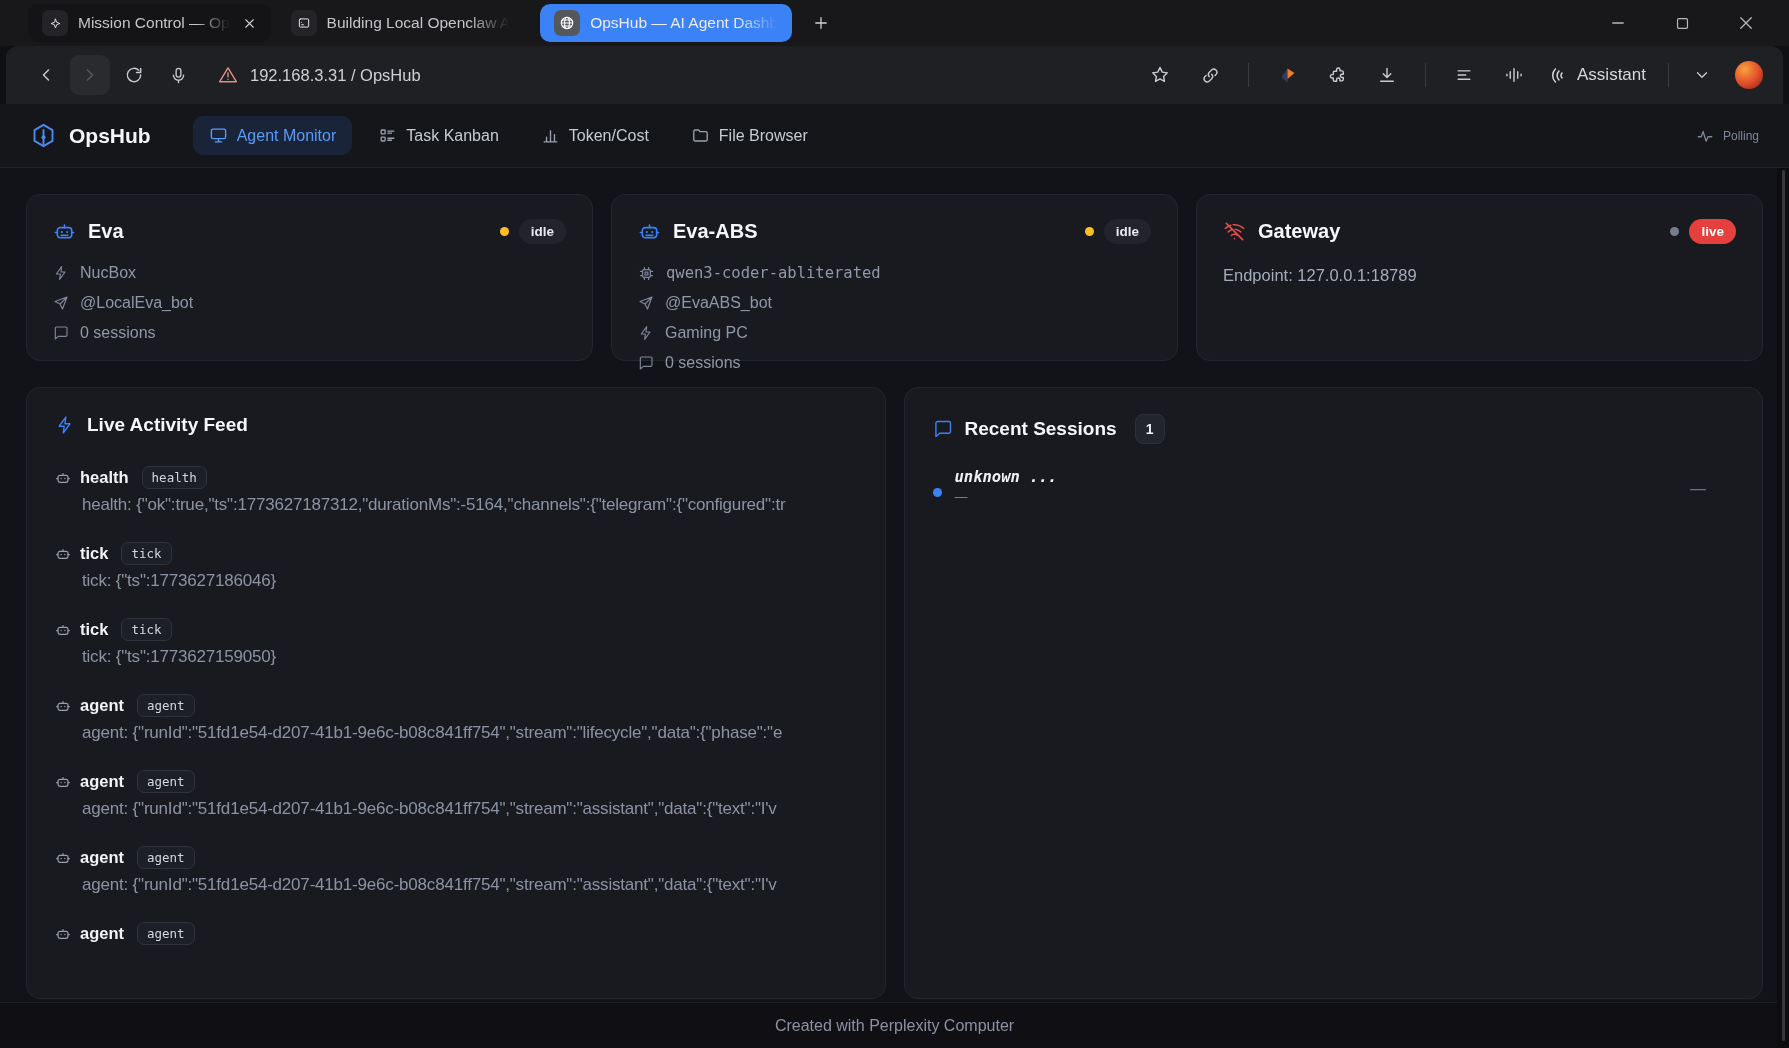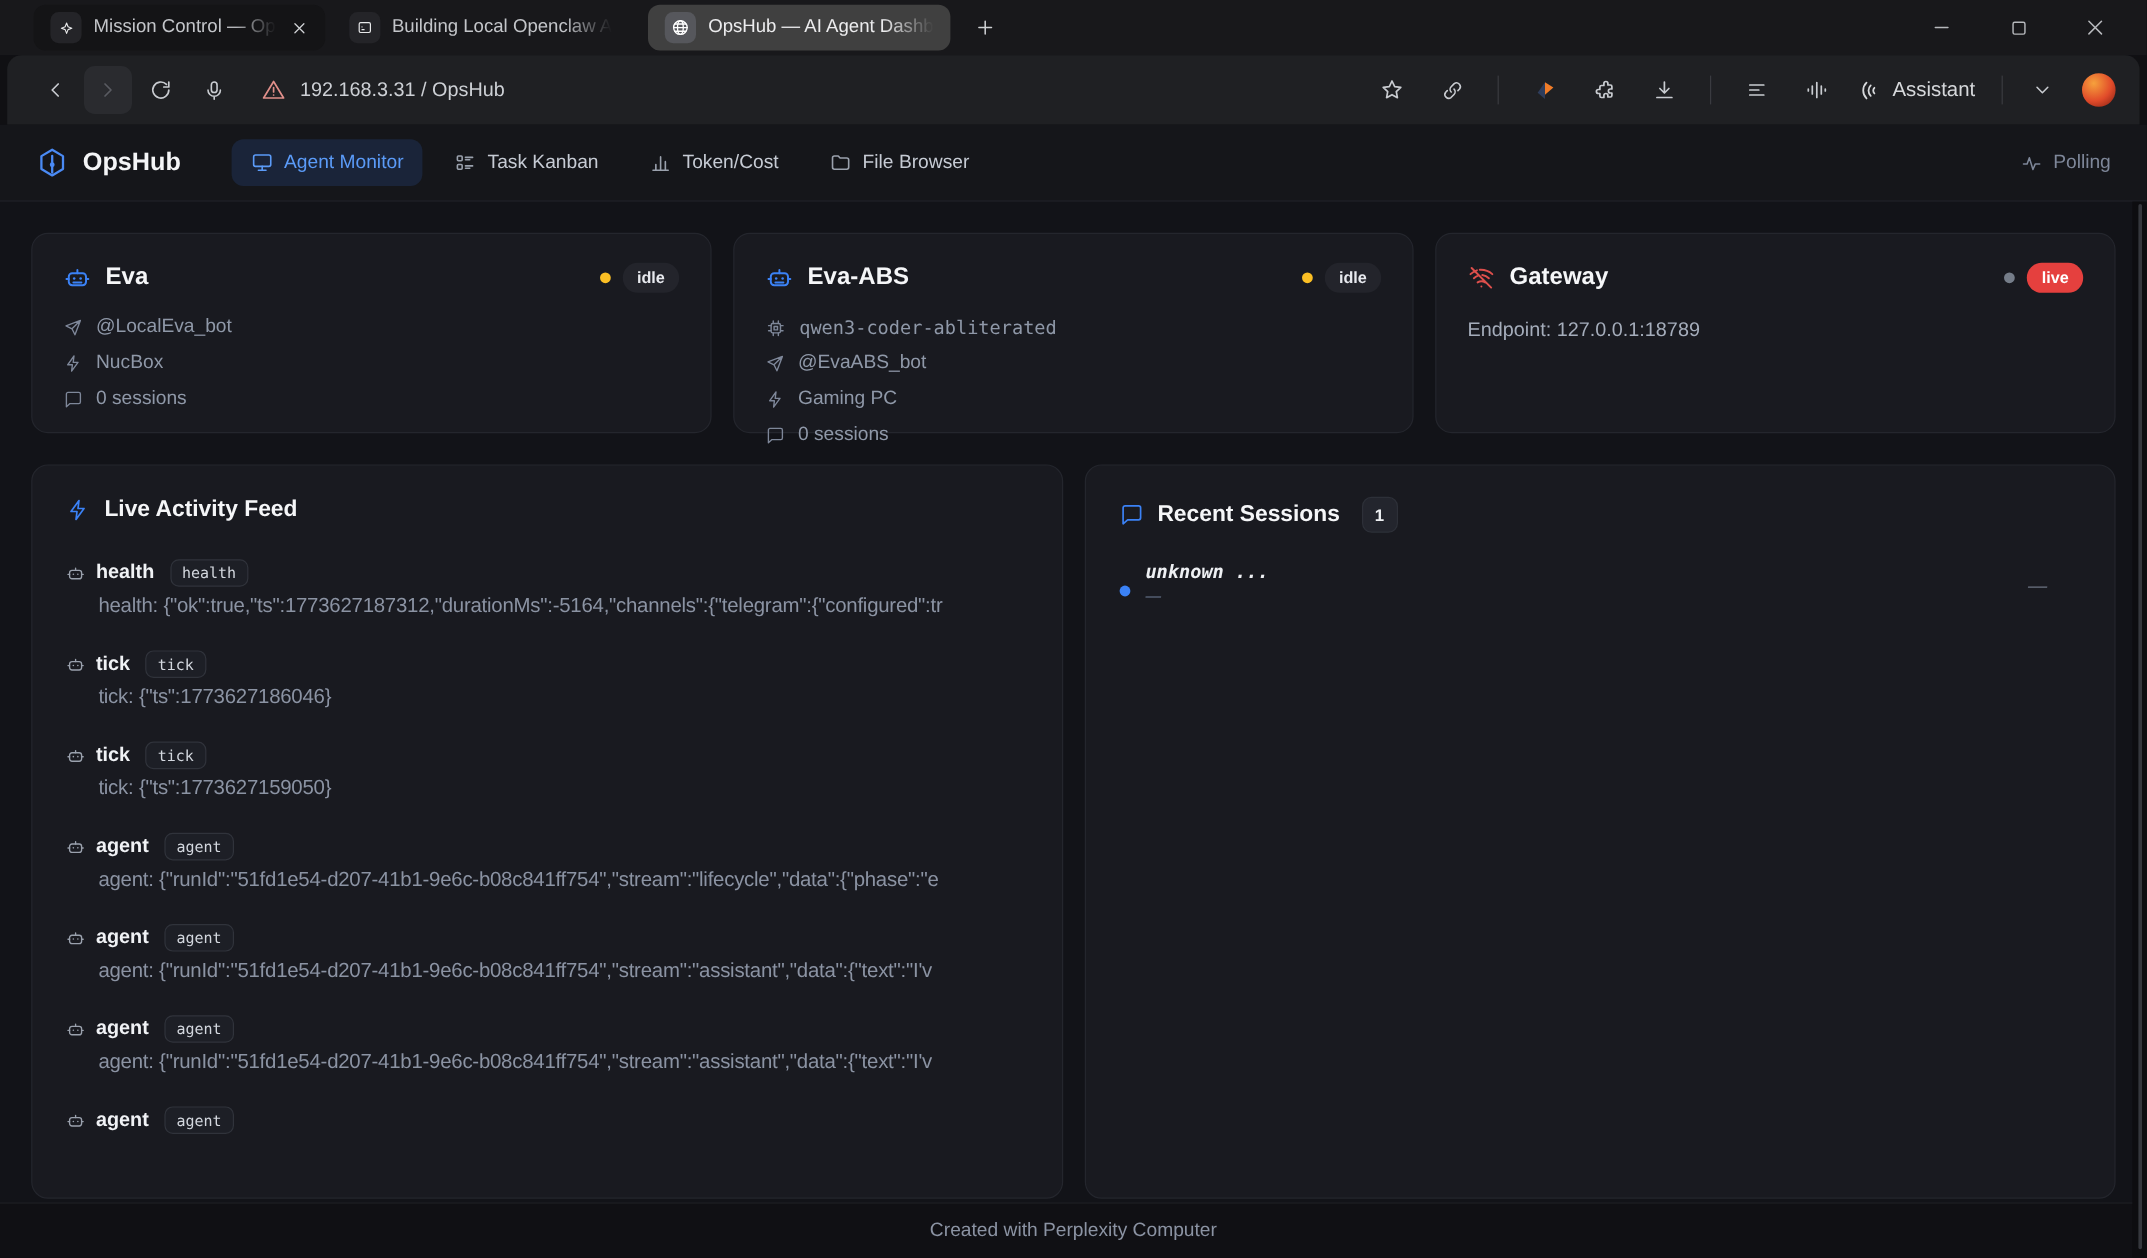--- a/index.html
+++ b/index.html
@@ -5,21 +5,21 @@
   * { margin:0; padding:0; box-sizing:border-box; }
   html,body { width:1789px; height:1048px; overflow:hidden; }
   body { font-family:"Liberation Sans", sans-serif; background:#101013; color:#eef0f3; position:relative; }
   svg { display:block; }
   .ico { stroke:currentColor; fill:none; stroke-width:1.7; stroke-linecap:round; stroke-linejoin:round; }
 
   
   .tabstrip { height:46px; background:#18181b; display:flex; align-items:center; padding-left:28px; }
   .tab { display:flex; align-items:center; gap:10px; height:38px; padding:0 14px; border-radius:10px; color:#c3c5c9; font-size:15.5px; }
   .tab.first { background:#141416; }
-  .tab.active { background:#404040; color:#ececee; }
+  .tab.active { background:#3b82f6; color:#ececee; }
   .tab-title { white-space:nowrap; overflow:hidden; -webkit-mask-image:linear-gradient(90deg,#000 78%,transparent); mask-image:linear-gradient(90deg,#000 78%,transparent); }
   .t1 .tab-title { max-width:152px; }
   .t2 .tab-title { max-width:228px; }
   .t3 .tab-title { max-width:212px; }
   .fav { width:26px; height:26px; border-radius:7px; display:flex; align-items:center; justify-content:center; flex:none; }
   .fav.dark { background:#242428; color:#e8e9ea; }
   .fav.globe { background:#56575c; color:#fff; }
   .tab-close { color:#cfd1d4; margin-left:2px; display:flex; }
   .newtab { margin-left:14px; color:#cfd1d4; display:flex; padding:6px; }
   .wincontrols { margin-left:auto; display:flex; align-items:center; gap:30px; padding-right:26px; color:#b6b8bc; }
@@ -40,21 +40,21 @@
   
   .page { position:absolute; top:104px; left:0; right:0; bottom:0; background:#121318; display:flex; flex-direction:column; }
   .siteheader { height:64px; flex:none; background:#15161a; border-bottom:1px solid #212229; display:flex; align-items:center; padding:0 30px; gap:14px; }
   .brandwrap { display:flex; align-items:center; gap:12px; margin-right:28px; }
   .brand { font-size:21px; font-weight:bold; color:#f4f5f7; }
   .nav { display:flex; align-items:center; gap:10px; }
   .navpill { display:flex; align-items:center; gap:9px; padding:10px 16px; border-radius:10px; font-size:16px; color:#c6cbd4; }
   .navpill .nicon { color:#9aa1ad; display:flex; }
   .navpill.active { background:rgba(59,130,246,.14); color:#5b9bf8; }
   .navpill.active .nicon { color:#5b9bf8; }
-  .polling { margin-left:auto; display:flex; align-items:center; gap:9px; color:#7e8799; font-size:16px; }
+  .polling { margin-left:auto; display:flex; align-items:center; gap:9px; color:#7e8799; font-size:12px; }
 
   .content { flex:1; padding:26px 26px 0 26px; }
   .cards { display:grid; grid-template-columns:1fr 1fr 1fr; gap:18px; margin-bottom:26px; }
   .card { background:#191a20; border:1px solid #24262d; border-radius:14px; padding:24px 26px; height:167px; }
   .cardtop { display:flex; align-items:center; gap:12px; }
   .cardname { font-size:20px; font-weight:bold; color:#f5f6f8; }
   .boticon { color:#3b82f6; display:flex; }
   .statwrap { margin-left:auto; display:flex; align-items:center; gap:10px; }
   .dot { width:9px; height:9px; border-radius:50%; }
   .dot.idle { background:#fbbf24; }
@@ -320,32 +320,32 @@
           <span class="cardname">Eva</span>
           <span class="statwrap">
             <span class="dot idle"></span>
             <span class="badge-idle">idle</span>
           </span>
         </div>
         <div class="cardrows">
           <div class="crow">
               <span class="cicon">
             <svg width="16" height="16" viewBox="0 0 24 24">
+                  <path class="ico" d="M13 2.5L5 13.5h6L10 21.5l8-11h-6z"></path>
+                </svg>
+          </span>
+              <span>NucBox</span>
+            </div>
+          <div class="crow">
+              <span class="cicon">
+            <svg width="16" height="16" viewBox="0 0 24 24">
                   <path class="ico" d="M21 3L10.5 13.5M21 3l-6.8 18-3.7-7.5L3 9.8z"></path>
                 </svg>
           </span>
               <span>@LocalEva_bot</span>
-            </div>
-          <div class="crow">
-              <span class="cicon">
-            <svg width="16" height="16" viewBox="0 0 24 24">
-                  <path class="ico" d="M13 2.5L5 13.5h6L10 21.5l8-11h-6z"></path>
-                </svg>
-          </span>
-              <span>NucBox</span>
             </div>
           <div class="crow">
               <span class="cicon">
             <svg width="16" height="16" viewBox="0 0 24 24">
                   <path class="ico" d="M21 15a2 2 0 0 1-2 2H8l-4.5 4V5a2 2 0 0 1 2-2H19a2 2 0 0 1 2 2z"></path>
                 </svg>
           </span>
               <span>0 sessions</span>
             </div>
         </div>

